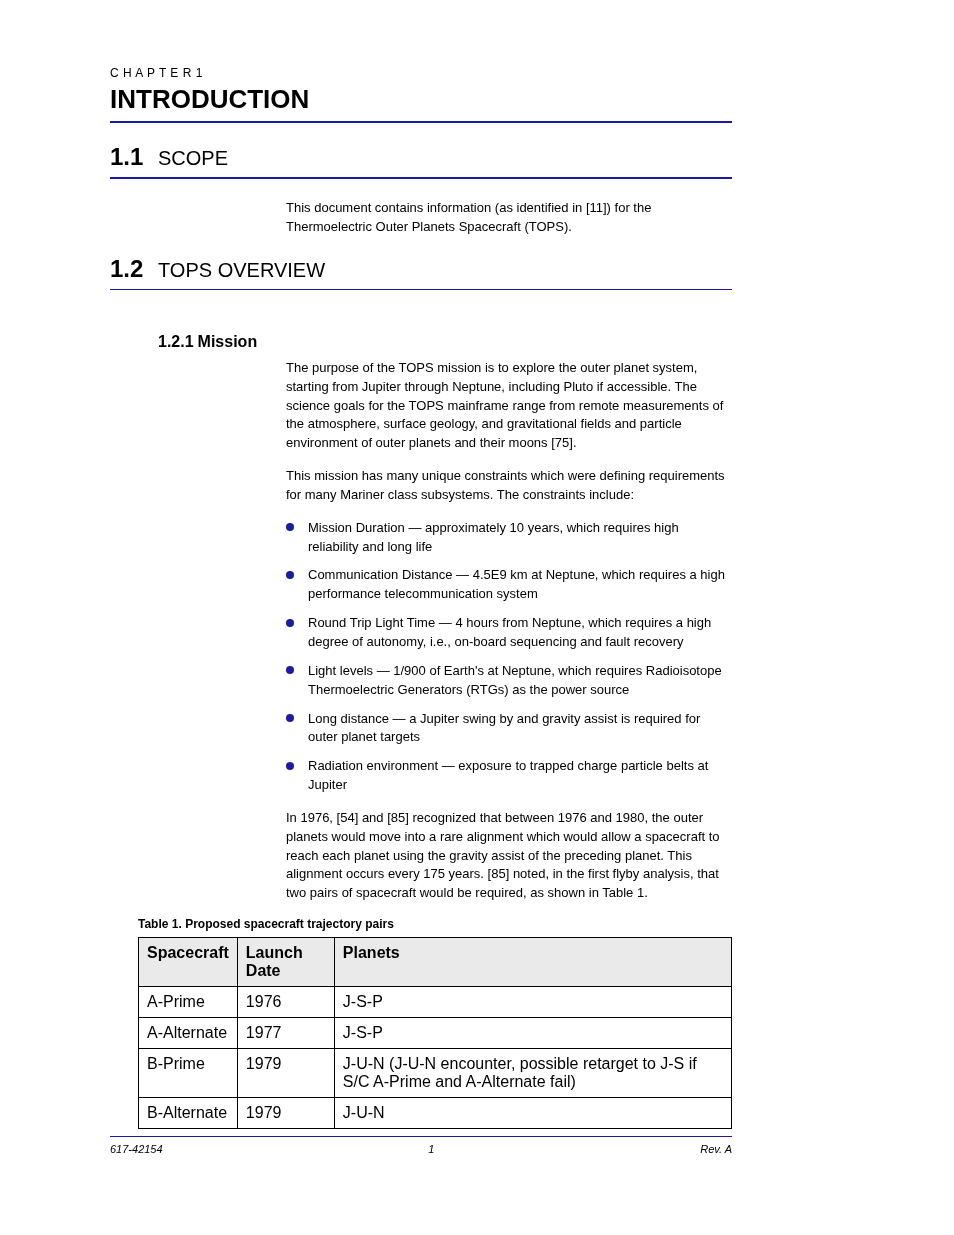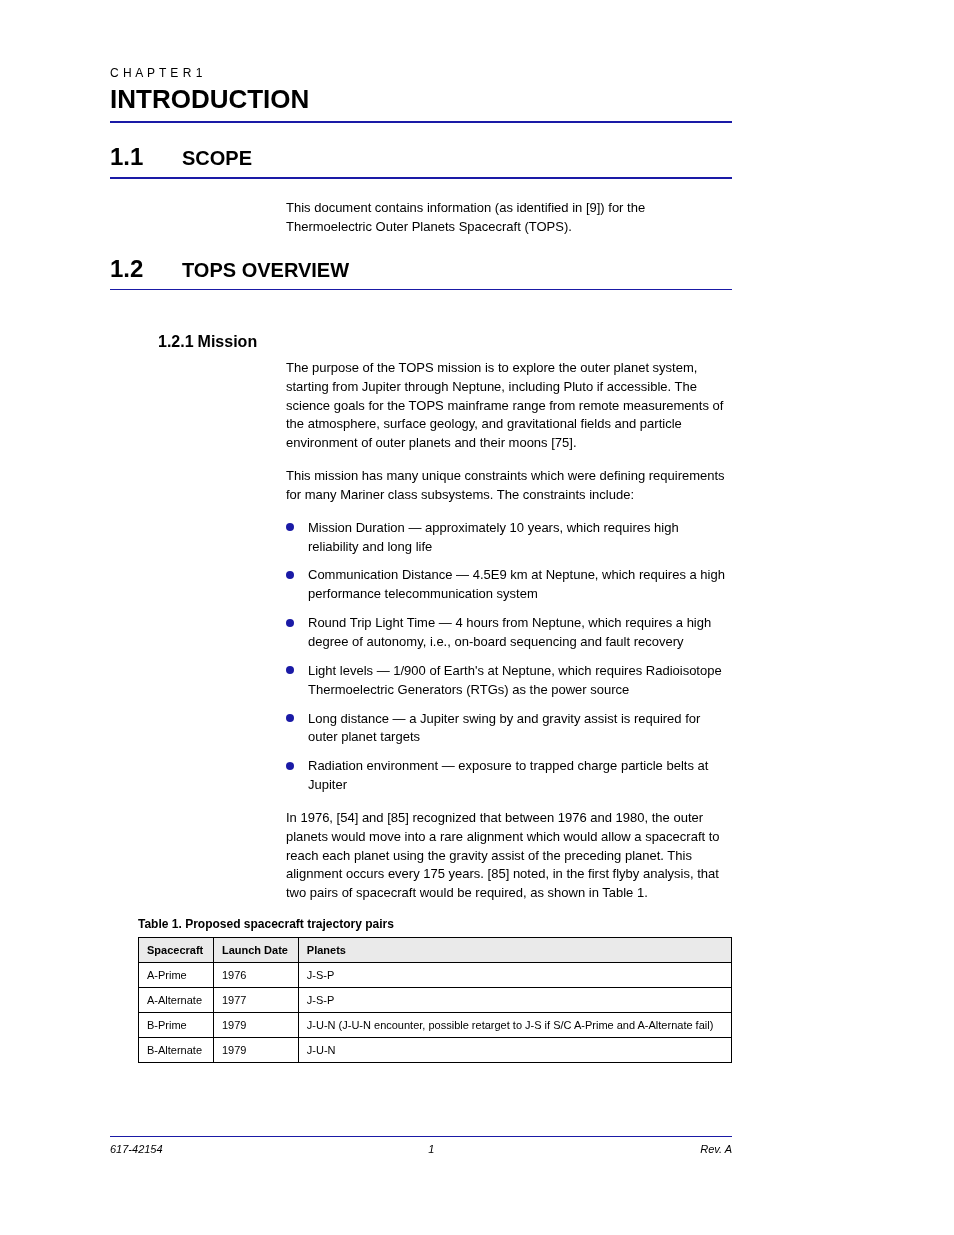--- a/index.html
+++ b/index.html
@@ -46,23 +46,22 @@
   .section-number {
     display: inline-block;
     width: 48px;
     font-size: 24px;
     font-weight: 600;
     vertical-align: baseline;
   }
   .section-title {
     display: inline-block;
     font-size: 20px;
-    font-weight: 700;
+    font-weight: 400;
     vertical-align: baseline;
-    margin-left: 24px;
   }
   .section-line {
     display: flex;
     align-items: baseline;
     margin-bottom: 6px;
   }
   .section-line .section-number { flex: 0 0 48px; }
   .section-line .section-title  { flex: 1 1 auto; }
   .subsection-title {
     font-size: 16px;
@@ -107,21 +106,21 @@
     margin-right: 0;
   }
   .table-title {
     font-size: 12px;
     font-weight: 600;
     margin: 0 0 6px 0;
   }
   table.spec {
     width: 100%;
     border-collapse: collapse;
-    font-size: 11px;
+    font-size: 16px;
   }
   table.spec th, table.spec td {
     border: 1px solid #000000;
     padding: 6px 8px;
     text-align: left;
     vertical-align: top;
   }
   table.spec th {
     background: #eaeaea;
     font-weight: 600;
@@ -159,21 +158,21 @@
     <div class="chapter-title">INTRODUCTION</div>
     <hr class="rule">
 
     <div class="section-line">
       <span class="section-number">1.1</span>
       <span class="section-title">SCOPE</span>
     </div>
     <hr class="rule">
 
     <div class="body-block">
-      <p>This document contains information (as identified in [9]) for the Thermoelectric Outer Planets Spacecraft (TOPS).</p>
+      <p>This document contains information (as identified in [11]) for the Thermoelectric Outer Planets Spacecraft (TOPS).</p>
     </div>
 
     <div class="section-line" style="margin-top:18px;">
       <span class="section-number">1.2</span>
       <span class="section-title">TOPS OVERVIEW</span>
     </div>
     <hr class="rule-thin">
 
     <div class="body-block" style="margin-left:48px;">
       <div class="subsection-title">

